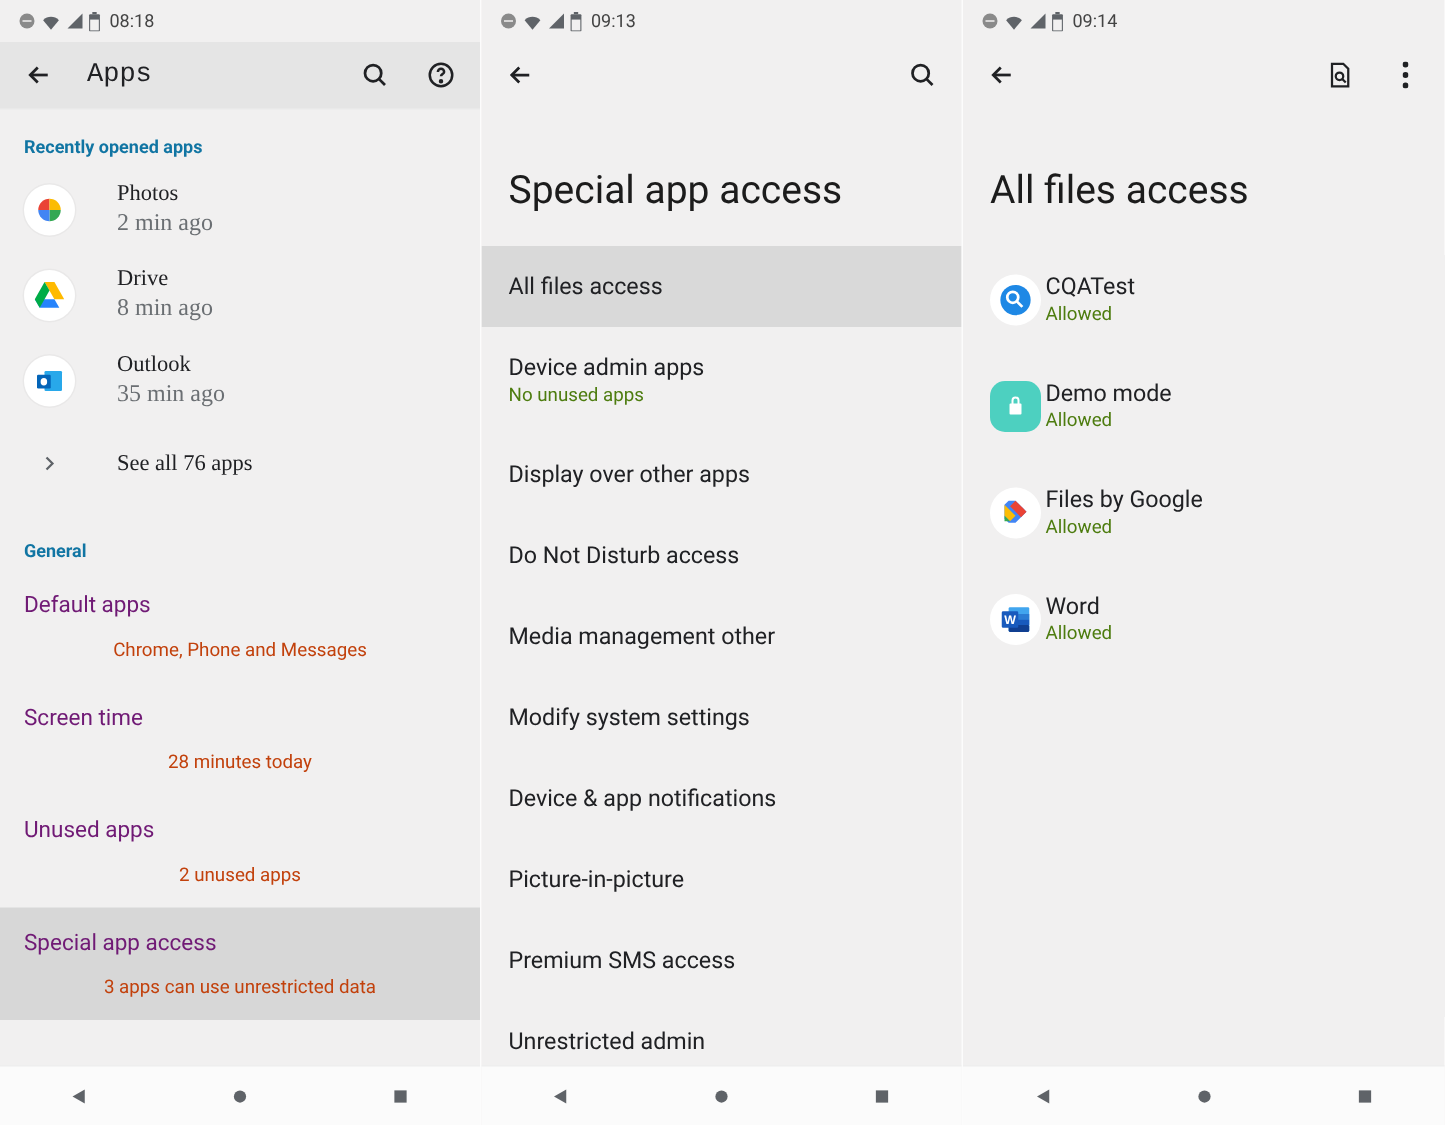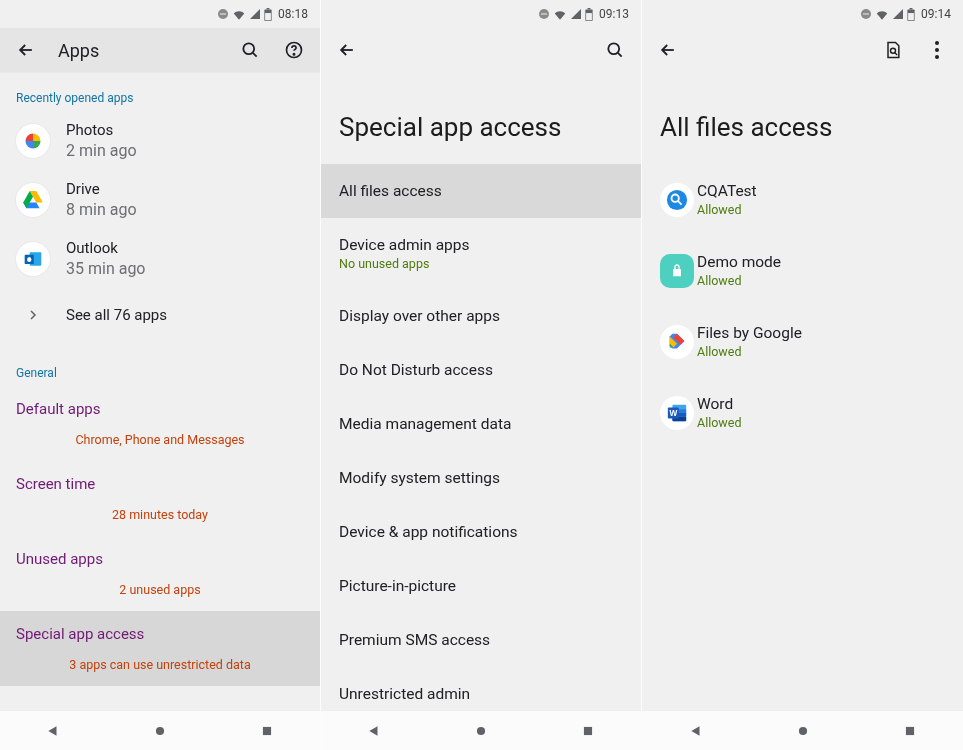--- a/index.html
+++ b/index.html
@@ -20,21 +20,20 @@
     position: relative;
     display: flex;
     flex-direction: column;
   }
   .panel:last-child { border-right: none; }
 
   
   .status-bar {
     height: 28px;
     display: flex;
-    justify-content: flex-end;
     align-items: center;
     padding: 0 12px;
     font-size: 12px;
     gap: 4px;
     color: #5f6368;
   }
   .status-bar .clock { font-size: 12px; color:#444; margin-left:2px; }
   .status-bar svg { display:block; }
   .status-icons { display:flex; align-items:center; gap:3px; }
 
@@ -45,45 +44,47 @@
     align-items: center;
     padding: 0 14px;
     gap: 20px;
     background: #e5e5e5;
   }
   .app-bar.flat { background: transparent; }
   .app-bar .title {
     font-size: 18px;
     flex: 1;
     color: #202124;
+    font-family: Liberation Mono, monospace;
   }
   .icon-btn {
     width: 24px; height: 24px;
     display:flex; align-items:center; justify-content:center;
     cursor:pointer;
   }
 
   .scroll-area { flex:1; overflow:hidden; }
 
   
   .section-header {
     font-size: 12px;
     color: #0b7a9e;
-    font-weight: 400;
+    font-weight: 700;
     padding: 18px 16px 6px 16px;
   }
   .section-header.teal { color:#1175a3; }
 
   
   .app-item {
     display:flex;
     align-items:center;
     padding: 10px 16px;
-    gap: 16px;
+    gap: 28px;
     cursor:pointer;
+    font-family:Liberation Serif, serif;
   }
   .app-icon {
     width: 34px; height:34px;
     border-radius: 50%;
     background:#fff;
     display:flex; align-items:center; justify-content:center;
     flex-shrink:0;
     box-shadow: 0 0 0 1px rgba(0,0,0,0.03);
   }
   .app-item .label { font-size: 15px; color:#202124; }
@@ -348,21 +349,21 @@
         <div>Device admin apps</div>
         <div class="sub">No unused apps</div>
       </div>
       <div class="list-row">
           <div>Display over other apps</div>
         </div>
       <div class="list-row">
           <div>Do Not Disturb access</div>
         </div>
       <div class="list-row">
-          <div>Media management data</div>
+          <div>Media management other</div>
         </div>
       <div class="list-row">
           <div>Modify system settings</div>
         </div>
       <div class="list-row">
           <div>Device &amp; app notifications</div>
         </div>
       <div class="list-row">
           <div>Picture-in-picture</div>
         </div>

